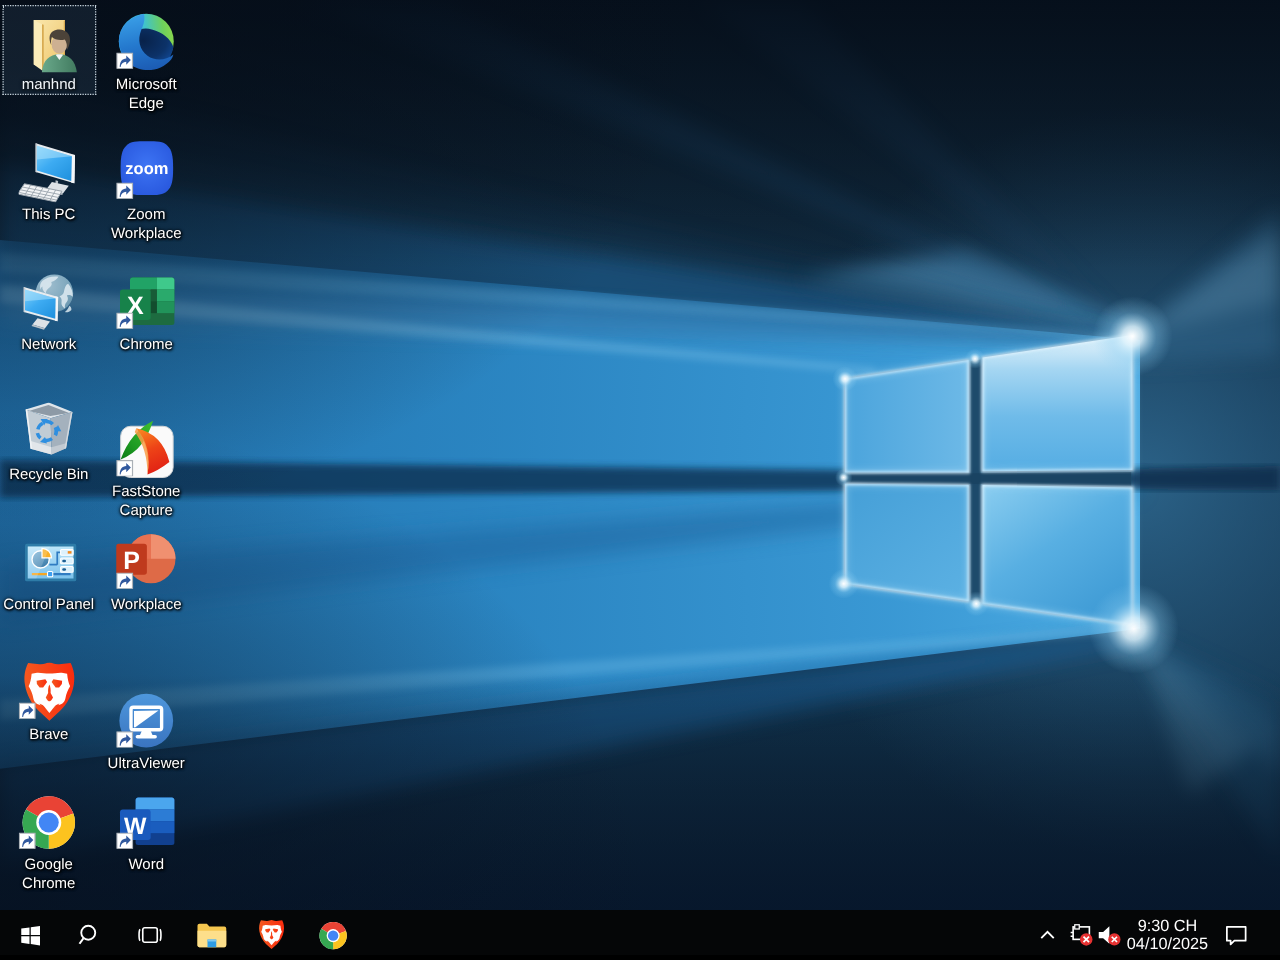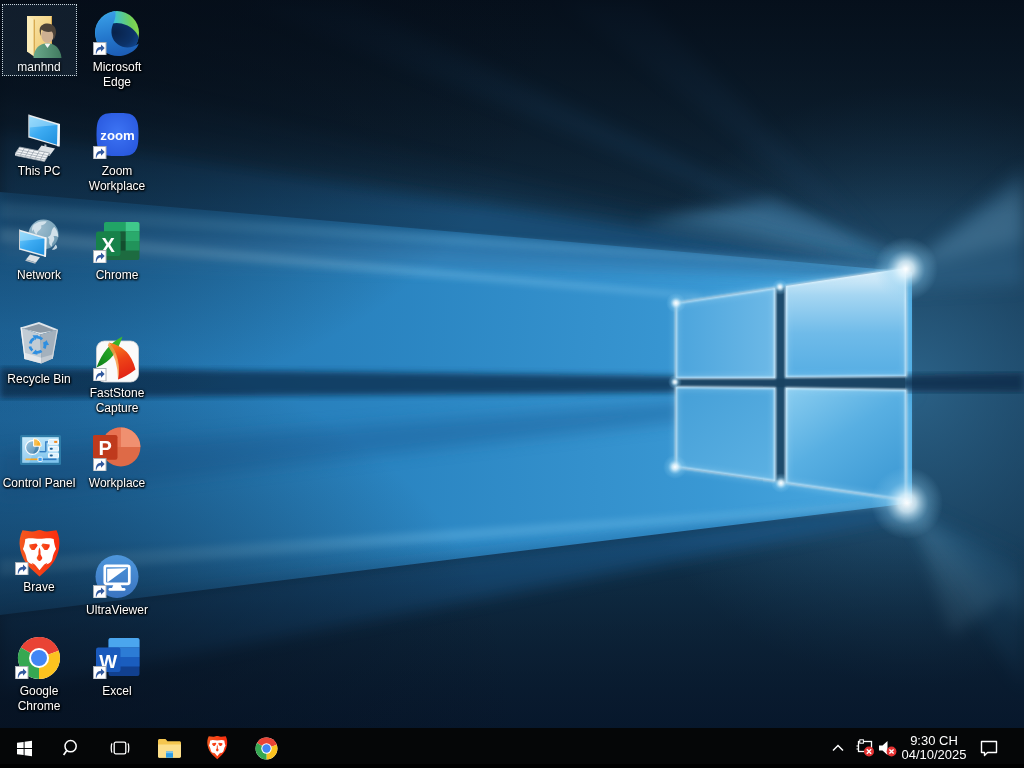--- a/index.html
+++ b/index.html
@@ -444,21 +444,21 @@
 <rect x="15.5" y="4" width="31" height="38" rx="2" fill="#11408f"></rect>
 <path d="M15.5 13.5 L15.5 6 C15.5 4.9 16.4 4 17.5 4 L44.5 4 C45.6 4 46.5 4.9 46.5 6 L46.5 13.5 Z" fill="#4ba6ee"></path>
 <rect x="15.5" y="13.5" width="31" height="9.5" fill="#2c7cd5"></rect>
 <rect x="15.5" y="23" width="31" height="9.5" fill="#1a5dbe"></rect>
 <rect x="3" y="13.5" width="24.5" height="24.5" rx="2.2" fill="#1a5abd"></rect>
 <text x="15.2" y="33.5" font-family="Liberation Sans,sans-serif" font-size="19" font-weight="bold" fill="#fff" text-anchor="middle">W</text>
 </svg><span class="scb"><svg width="13.5" height="13.5" viewBox="0 0 14 14">
           <rect x="0.5" y="0.5" width="13" height="13" fill="#fff" stroke="#aab0b6"></rect>
           <path d="M2.9 12.1 C2.9 7.4 4.9 5.1 8.3 4.9 L8.3 2.5 L12.1 6.3 L8.3 10.2 L8.3 7.7 C5.6 7.8 4 9.3 3.6 12.1 Z" fill="#31599e"></path>
         </svg></span></div>
-    <div class="lbl">Excel</div>
+    <div class="lbl">Word</div>
   </div>
 <div id="taskbar">
 <div class="tb" style="left:0">
 <svg width="17" height="17" viewBox="0 0 17 17" fill="#fff">
 <polygon points="1,2.8 7.6,1.9 7.6,8 1,8"></polygon>
 <polygon points="8.6,1.75 16,0.7 16,8 8.6,8"></polygon>
 <polygon points="1,9 7.6,9 7.6,15.1 1,14.2"></polygon>
 <polygon points="8.6,9 16,9 16,16.3 8.6,15.25"></polygon>
 </svg>
 </div>

